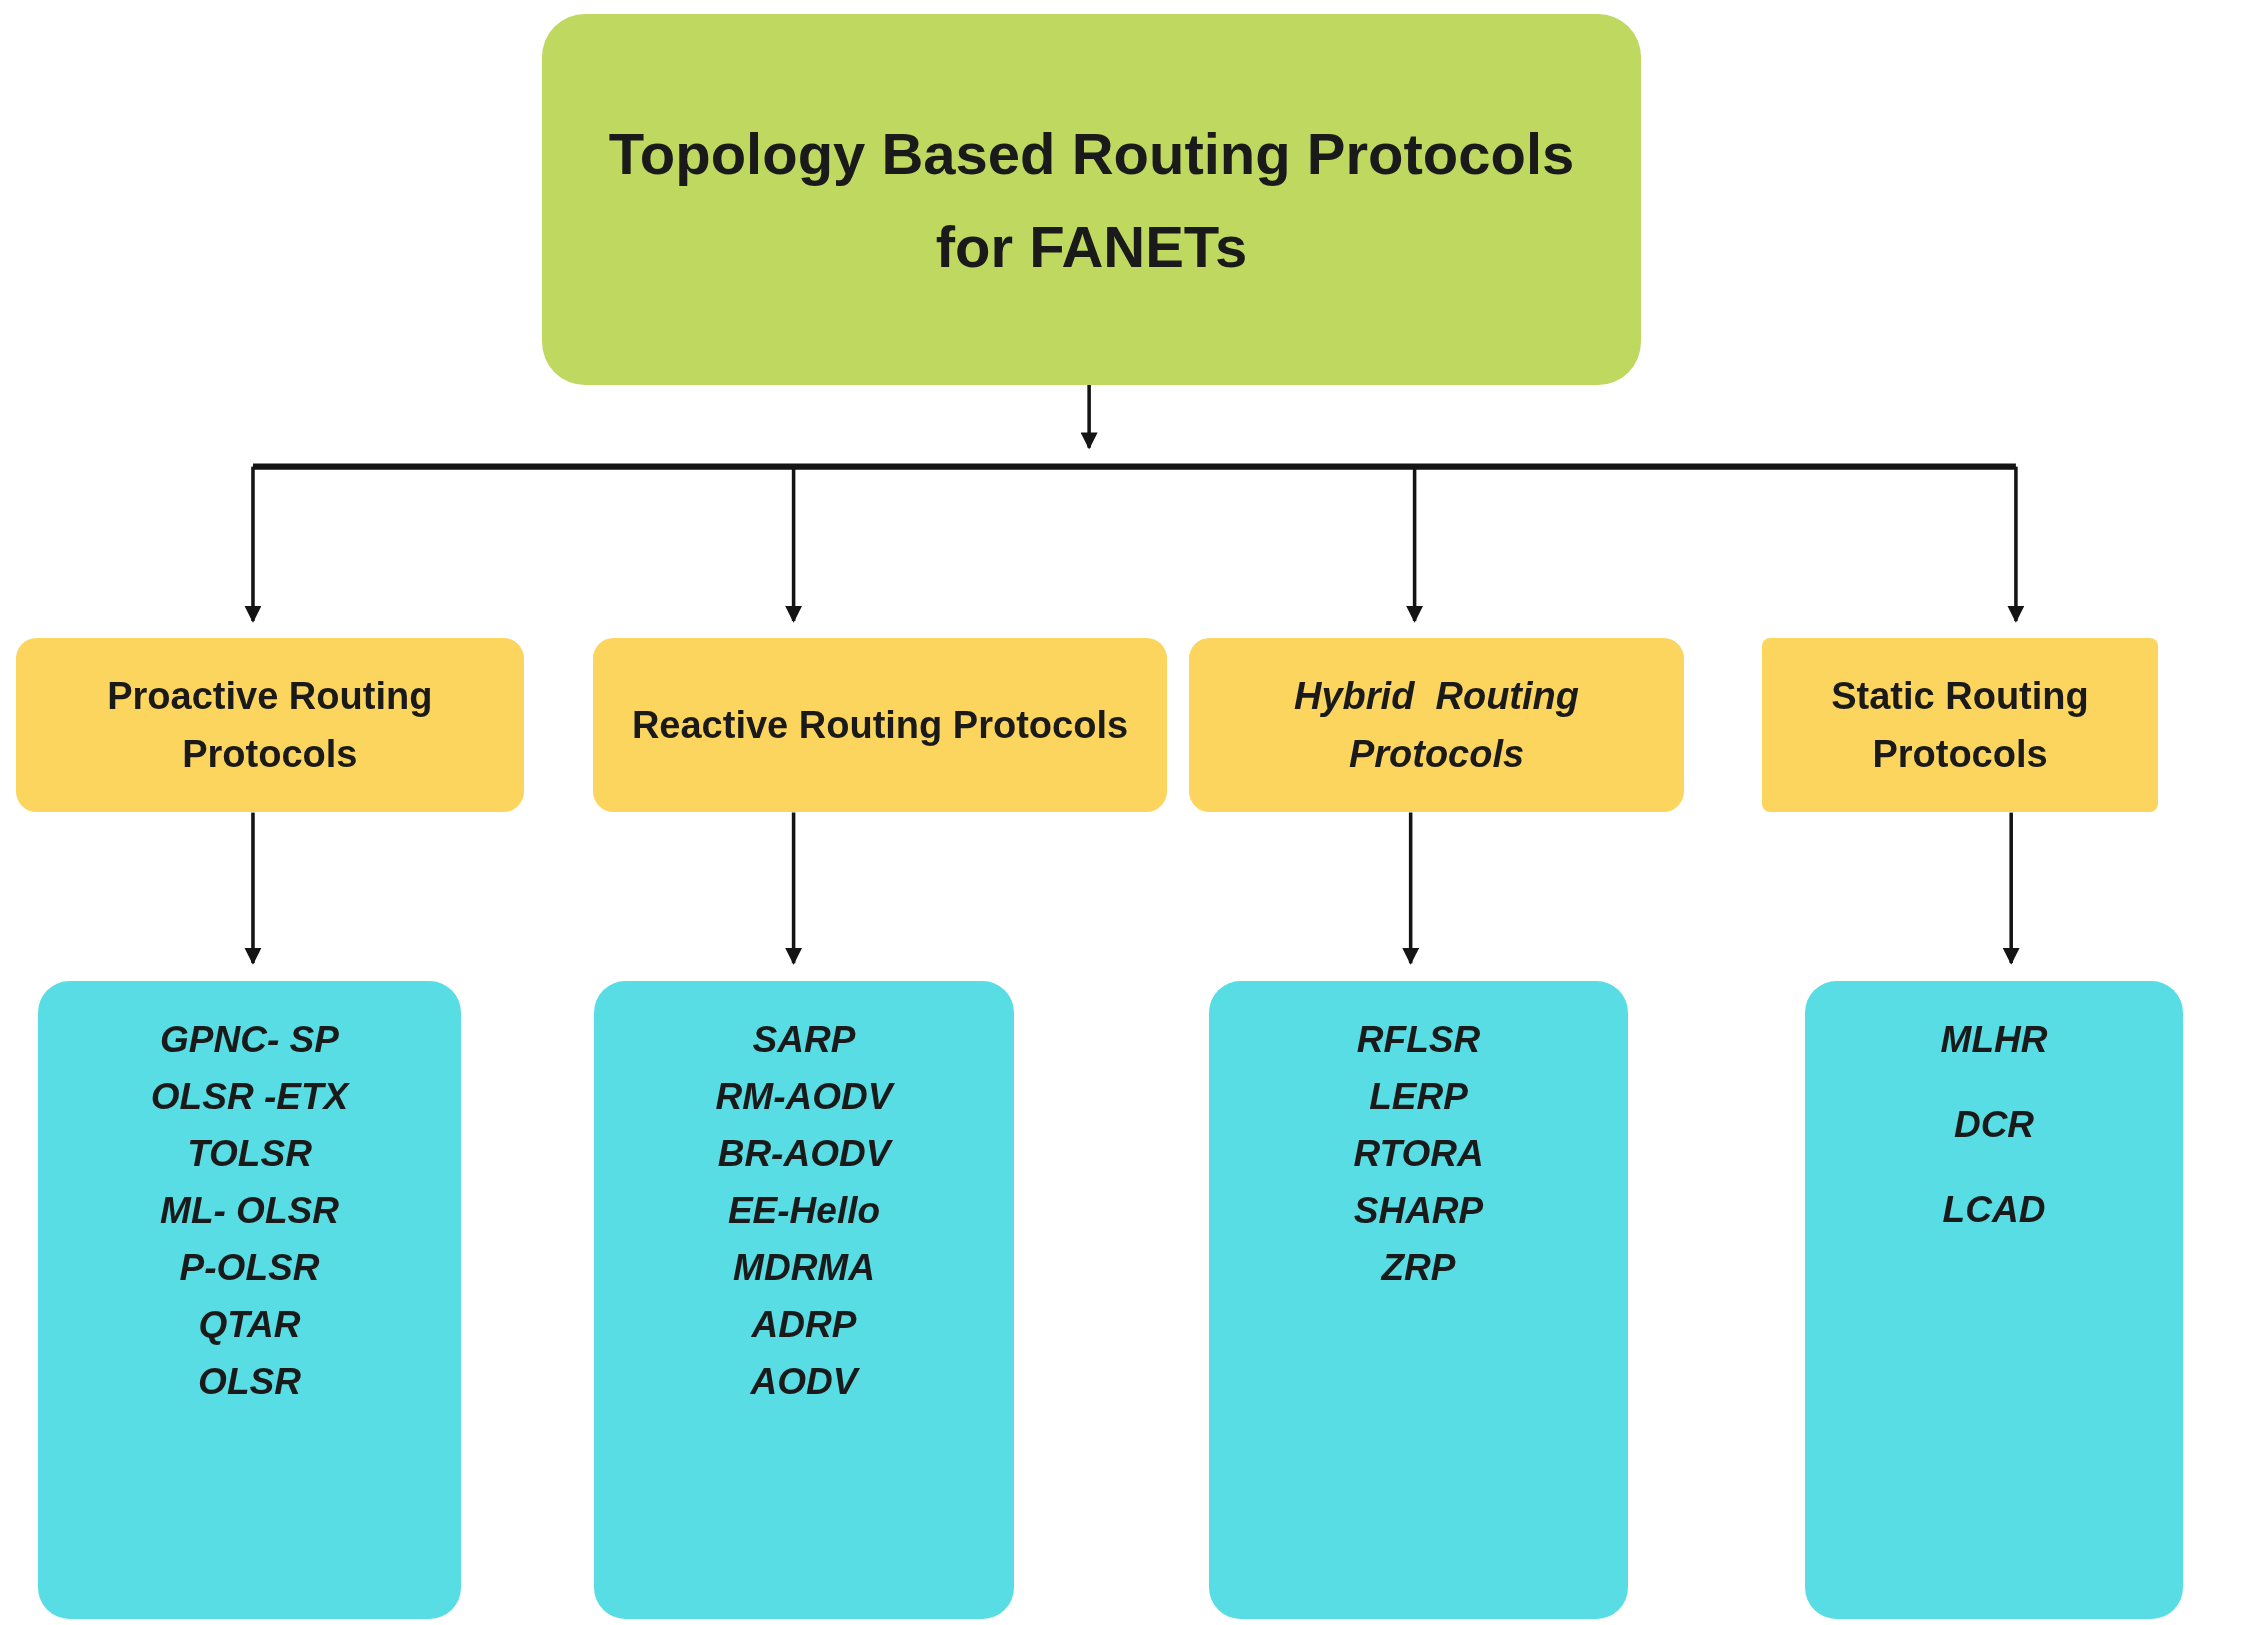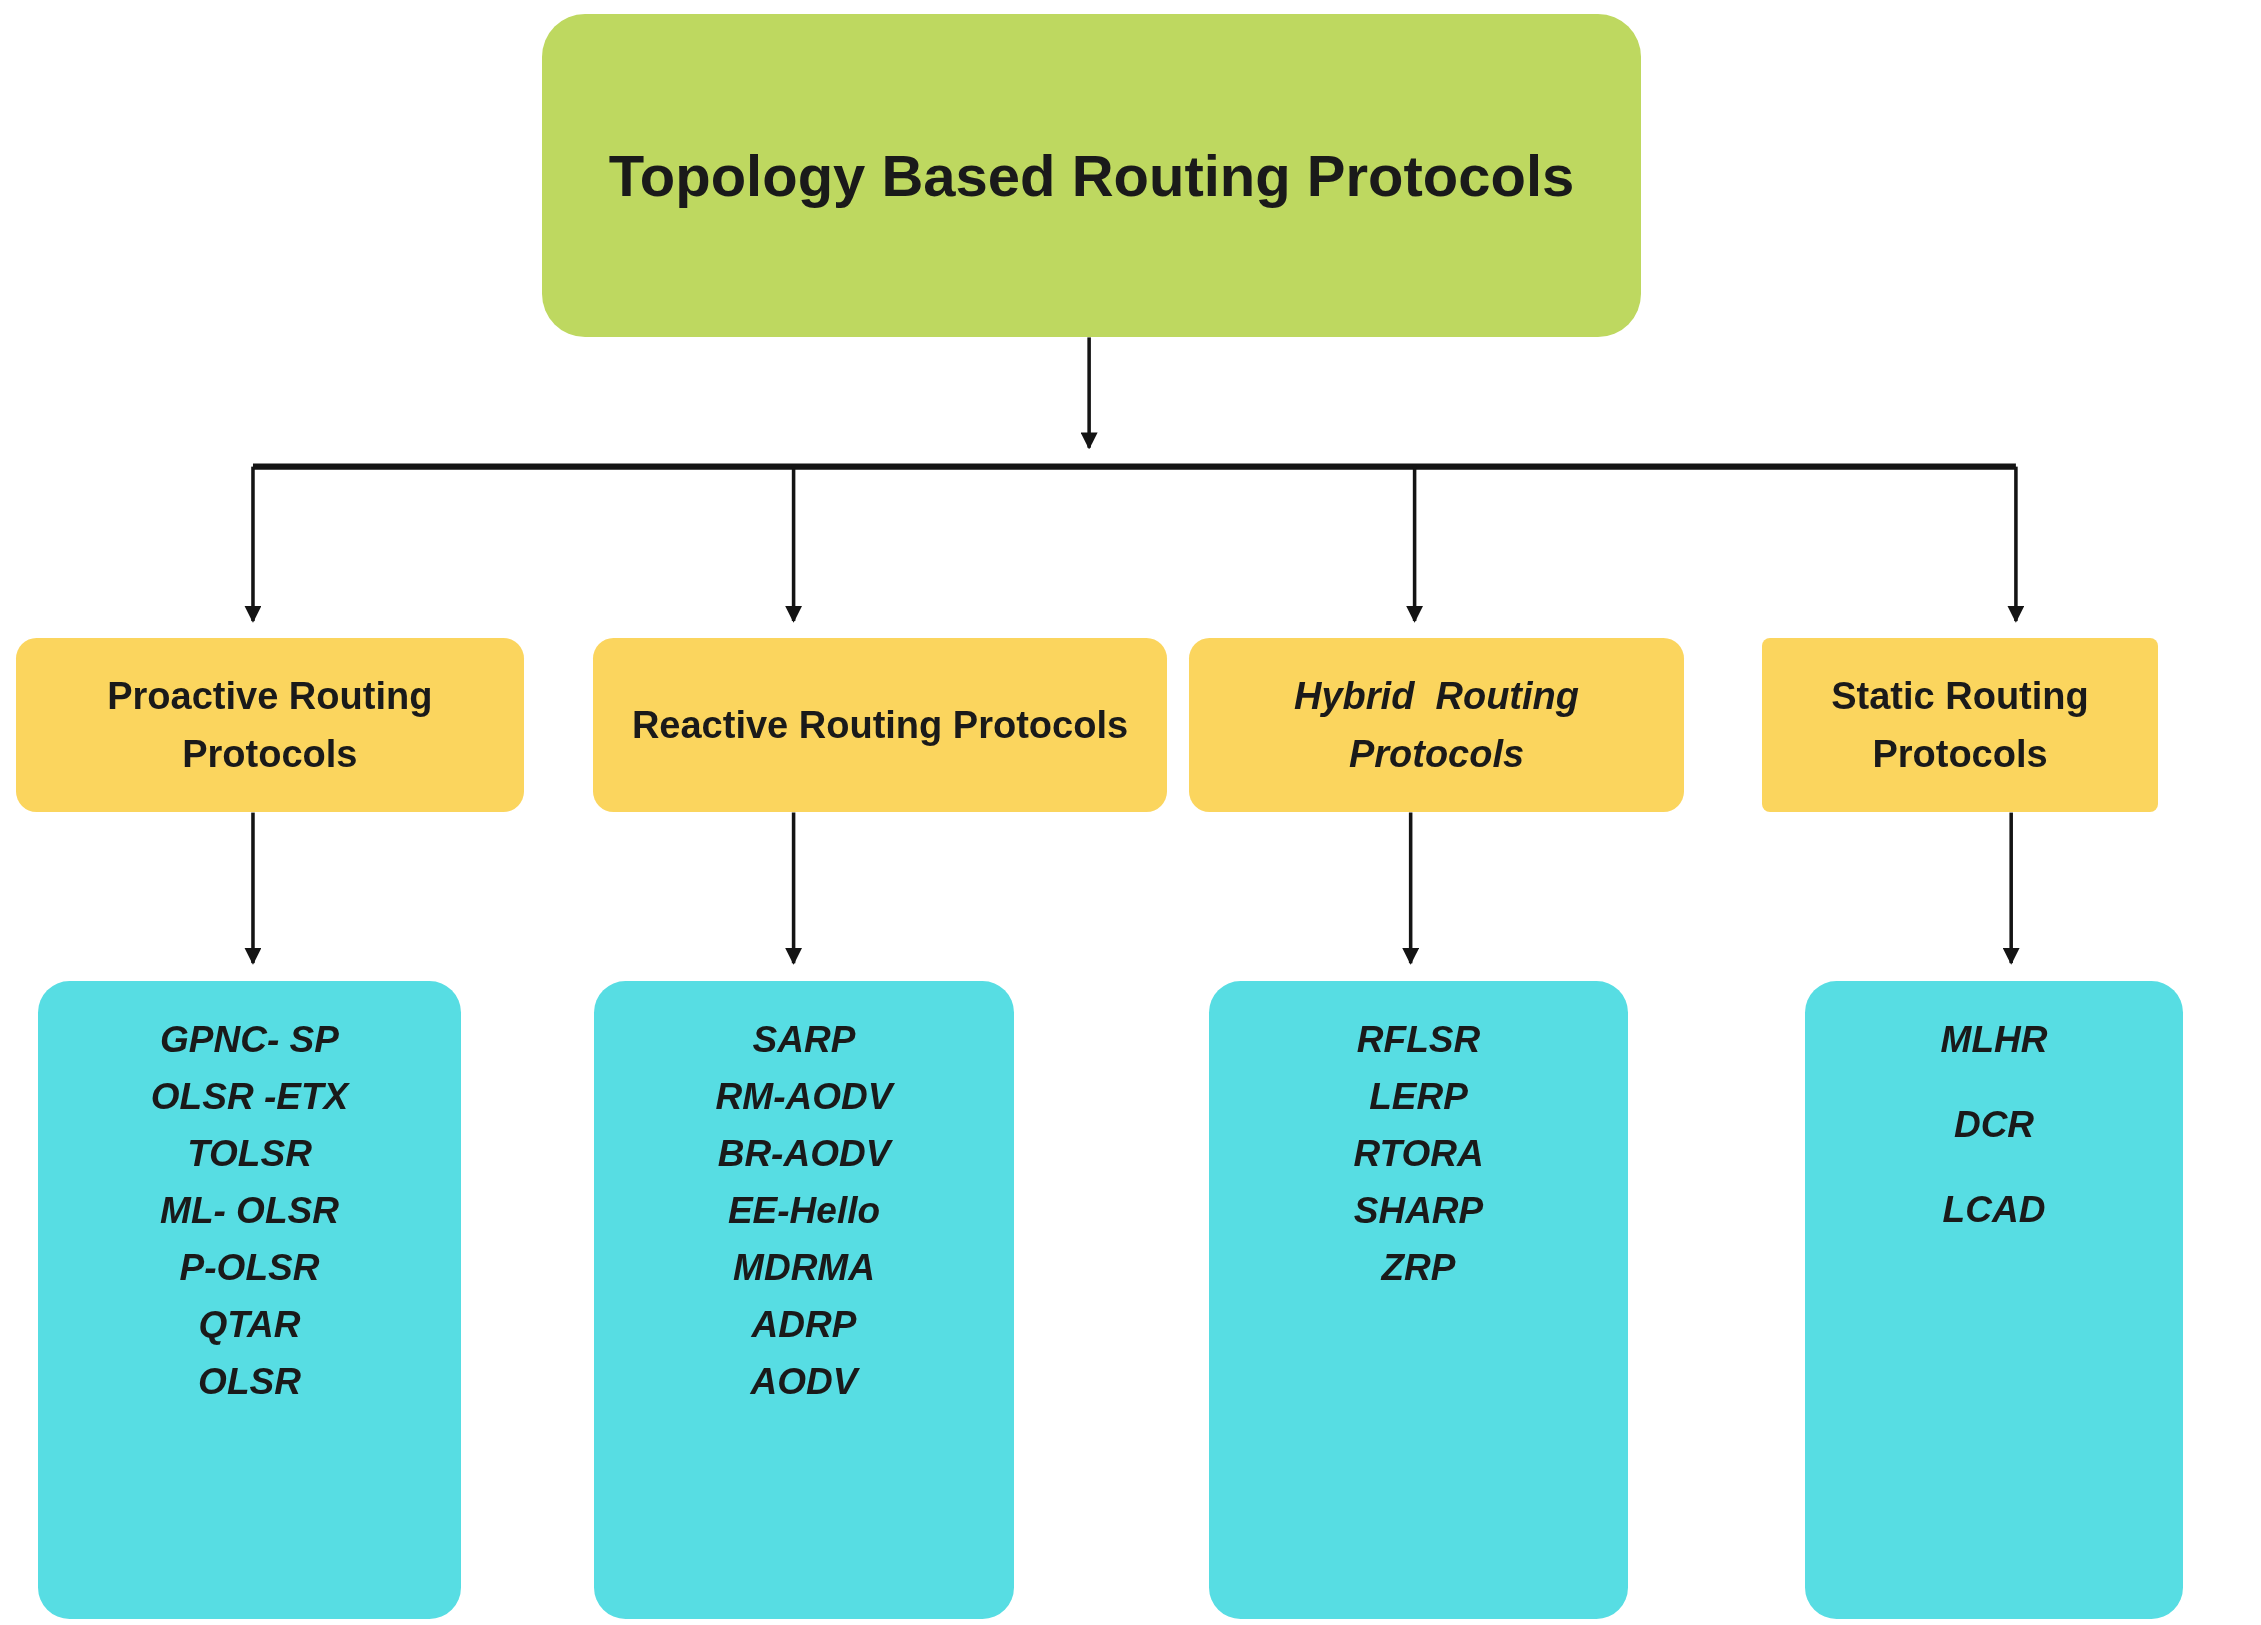--- a/index.html
+++ b/index.html
@@ -34,21 +34,21 @@
     position: absolute;
     display: flex;
     flex-direction: column;
     align-items: center;
     justify-content: center;
     text-align: center;
     font-weight: 700;
   }
   .root-node {
     left: 542px; top: 14px;
-    width: 1099px; height: 323px;
+    width: 1099px; height: 371px;
     background: var(--root_box);
     border-radius: 43px;
     font-size: 58px;
     line-height: 93px;
     padding: 0 25px;
   }
   .category-node {
     top: 638px;
     height: 174px;
     background: var(--category_box);
@@ -103,20 +103,21 @@
     <line x1="2558" y1="592" x2="2558" y2="788" marker-end="url(#arrowhead)"></line>
 
     <line x1="321" y1="1031" x2="321" y2="1222" marker-end="url(#arrowhead)"></line>
     <line x1="1007" y1="1031" x2="1007" y2="1222" marker-end="url(#arrowhead)"></line>
     <line x1="1790" y1="1031" x2="1790" y2="1222" marker-end="url(#arrowhead)"></line>
     <line x1="2552" y1="1031" x2="2552" y2="1222" marker-end="url(#arrowhead)"></line>
   </svg>
 
   <div class="node root-node">
     <div>Topology Based Routing Protocols</div>
+    <div>for FANETs</div>
   </div>
 
   <div class="node category-node cat-1">
     <div class="label">Proactive Routing Protocols</div>
   </div>
   <div class="node category-node cat-2">
     <div class="label">Reactive Routing Protocols</div>
   </div>
   <div class="node category-node cat-3">
     <div class="label">Hybrid  Routing Protocols</div>

